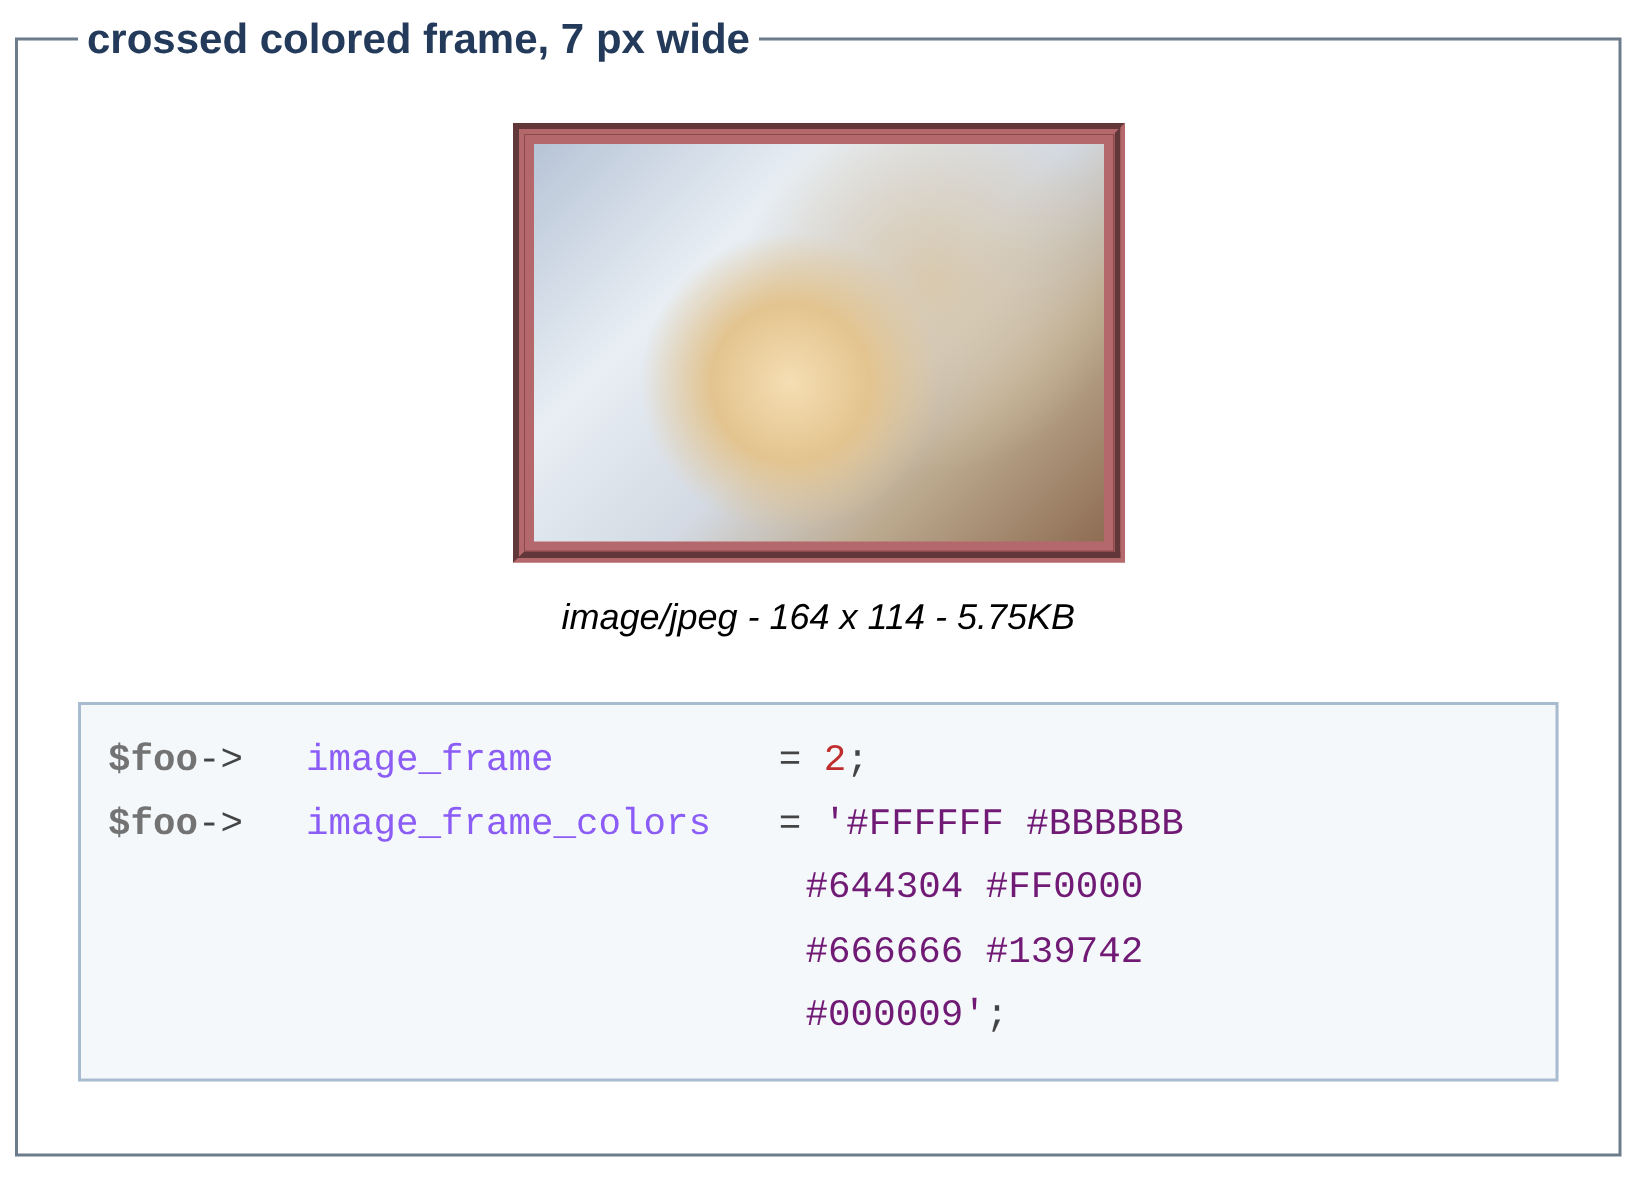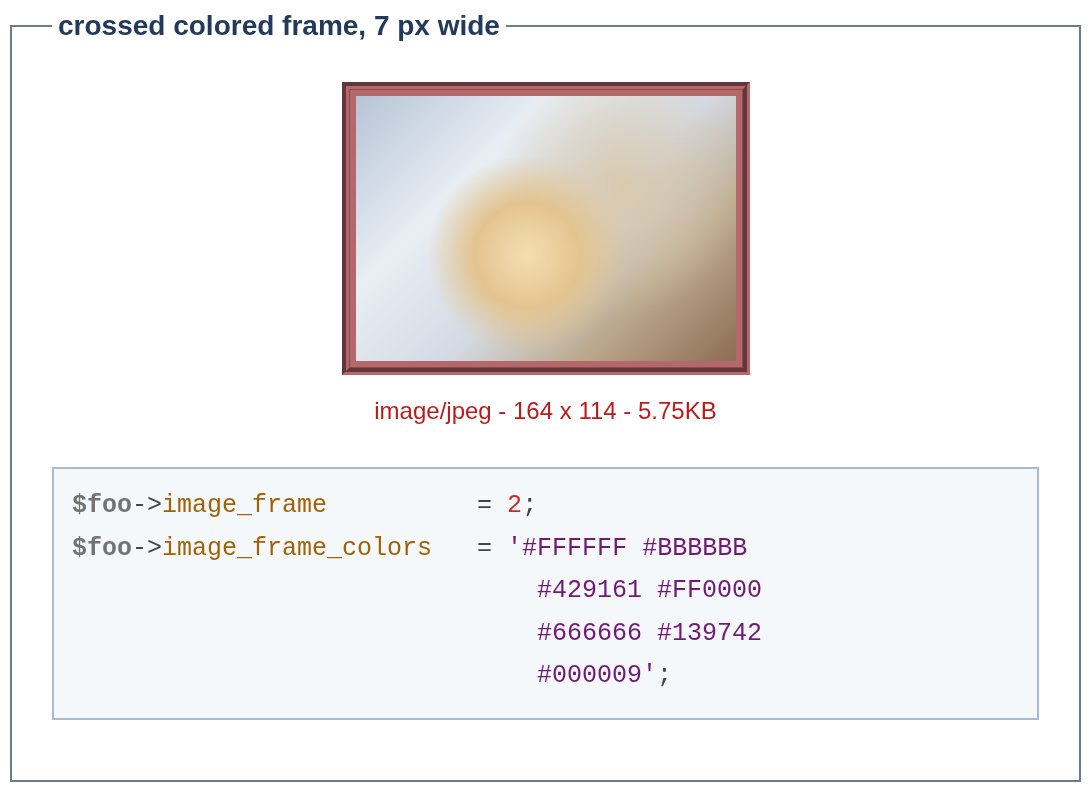--- a/index.html
+++ b/index.html
@@ -6,21 +6,21 @@
       margin: 0;
       padding: 10px;
       font-family: Verdana, Geneva, sans-serif;
       background: #ffffff;
       width: 1091px;
       box-sizing: border-box;
     }
     fieldset.main {
       border: 2px solid #6d7c8a;
       margin: 0;
-      padding: 30px 40px 60px 40px;
+      padding: 30px 40px 48px 40px;
       box-sizing: border-box;
     }
     legend.main-legend {
       font-weight: bold;
       color: #233a5a;
       font-size: 28px;
       padding: 0 6px;
       font-family: Verdana, Geneva, sans-serif;
     }
     .image-wrap {
@@ -40,54 +40,55 @@
       width: 380px;
       height: 265px;
       background:
         radial-gradient(circle at 45% 60%, #f5deb3 0%, #e3c48f 20%, rgba(227,196,143,0) 38%),
         radial-gradient(circle at 70% 35%, #d9c9ae 0%, rgba(217,201,174,0) 40%),
         linear-gradient(135deg, #b7c4d6 0%, #e8eef4 30%, #d4dae3 55%, #bcaa8f 75%, #8e6d53 100%);
       filter: blur(0.3px);
     }
     .caption {
       margin-top: 18px;
-      color: #b91c1c;
+      font-style: italic;
+      color: #000000;
       font-size: 24px;
       font-family: Verdana, Geneva, sans-serif;
     }
     .code-box {
       margin-top: 42px;
       border: 2px solid #a9bccf;
       background: #f4f8fb;
       padding: 16px 18px 20px 18px;
       font-family: "Courier New", Courier, monospace;
       font-size: 25px;
       line-height: 1.7;
       white-space: pre;
       color: #333;
       overflow-x: auto;
     }
     .tok-var  { color: #737373; font-weight: bold; }
     .tok-op   { color: #444; }
-    .tok-prop { color: #a16207; }
+    .tok-prop { color: #8b5cf6; margin-left: 42px; }
     .tok-punc { color: #444; }
     .tok-num  { color: #c02d2d; }
     .tok-str  { color: #701a75; }
   </style>
 </head>
 <body>
 
 <fieldset class="main">
   <legend class="main-legend">crossed colored frame, 7 px wide</legend>
 
   <div class="image-wrap">
     <div class="framed-image">
       <div class="img-placeholder"></div>
     </div>
     <div class="caption">image/jpeg - 164 x 114 - 5.75KB</div>
   </div>
 
   <div class="code-box"><span id="code-target"><span class="tok-var">$foo</span><span class="tok-op">-&gt;</span><span class="tok-prop">image_frame</span>          <span class="tok-punc">= </span><span class="tok-num">2</span><span class="tok-punc">;</span>
 <span class="tok-var">$foo</span><span class="tok-op">-&gt;</span><span class="tok-prop">image_frame_colors</span>   <span class="tok-punc">= </span><span class="tok-str">'#FFFFFF #BBBBBB</span>
-                               <span class="tok-str">#429161 #FF0000</span>
+                               <span class="tok-str">#644304 #FF0000</span>
                                <span class="tok-str">#666666 #139742</span>
                                <span class="tok-str">#000009'</span><span class="tok-punc">;</span></span></div>
 </fieldset>
 
 </body></html>

